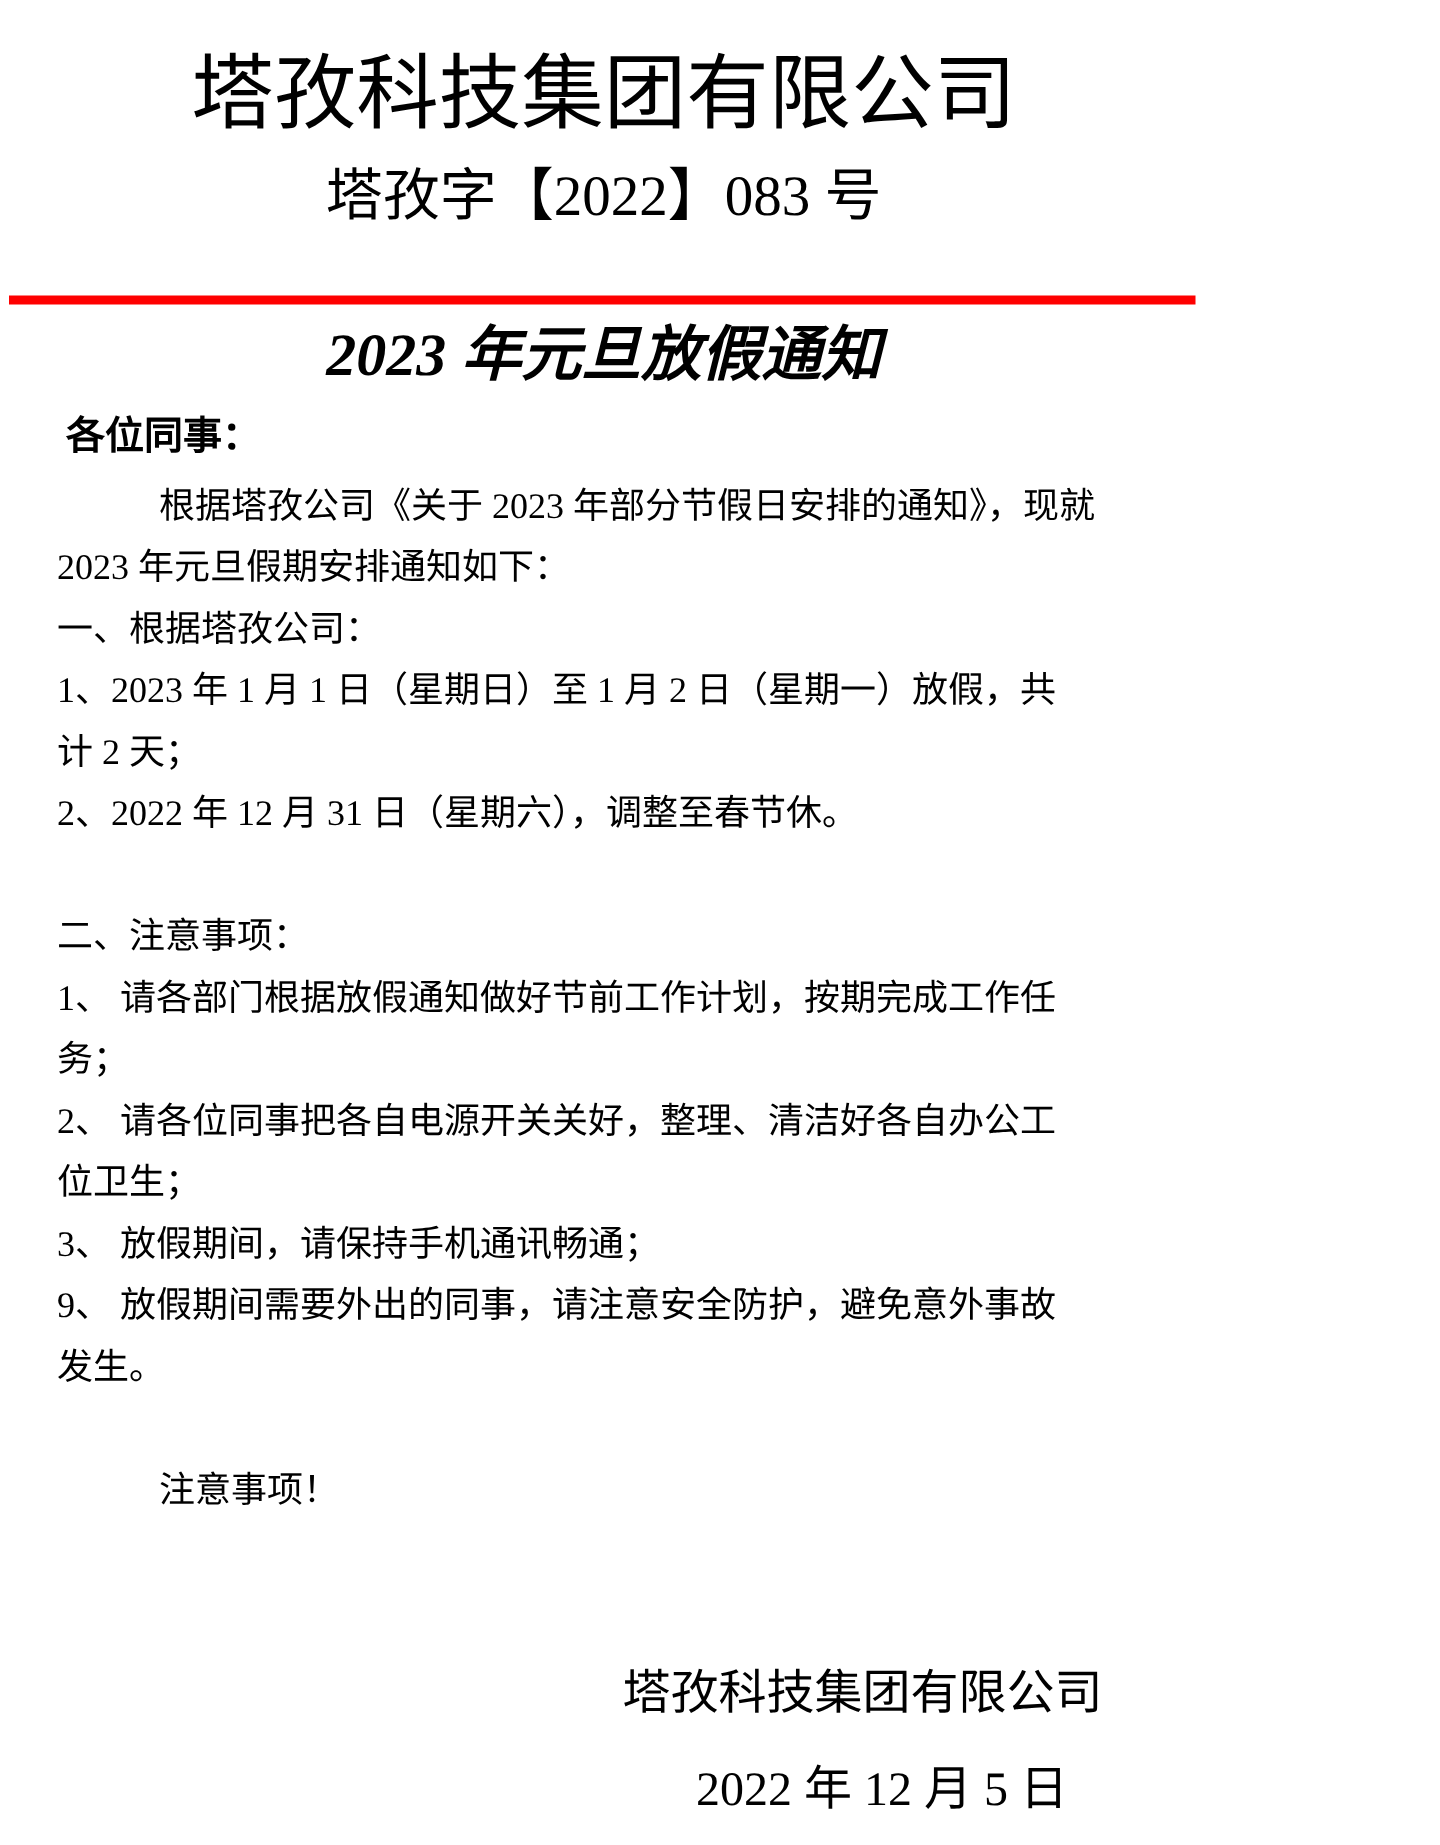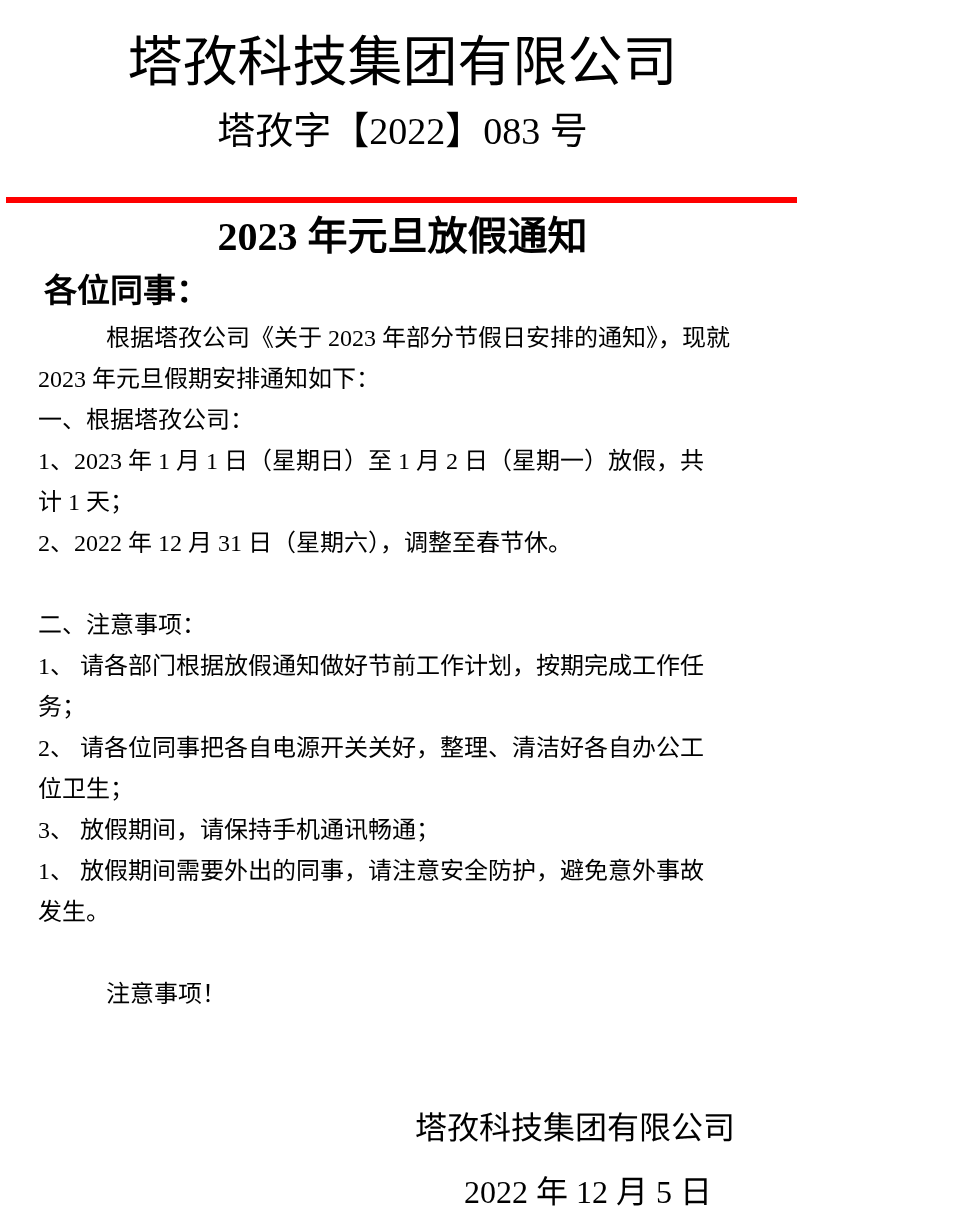--- a/index.html
+++ b/index.html
@@ -30,26 +30,27 @@
     margin:45px 8px 0 6px;
     background:#fe0000;
   }
   .notice-title {
     margin:11px 0 0 0;
     font-family:"Liberation Serif","DejaVu Serif",serif;
     font-weight:700;
     font-size:40px; line-height:46px;
     text-align:center;
     white-space:pre;
+    font-style:italic;
   }
   .salutation {
     margin:10px 0 0 44px;
     font-family:"Liberation Sans","DejaVu Sans",sans-serif;
     font-weight:700;
-    font-size:33px; line-height:41px;
+    font-size:26px; line-height:41px;
     white-space:pre;
   }
   .body-text {
     margin:7px 0 0 38px;
     font-family:"Liberation Serif","DejaVu Serif",serif;
     font-size:24px; line-height:41px;
   }
   .line { white-space:pre; }
   .line.indent { padding-left:68px; }
   .line.blank { min-height:41px; }
@@ -81,39 +82,39 @@
   <div class="body-text">
 
       <div class="line indent">根据塔孜公司《关于 2023 年部分节假日安排的通知》，现就</div>
 
       <div class="line">2023 年元旦假期安排通知如下：</div>
 
       <div class="line">一、根据塔孜公司：</div>
 
       <div class="line">1、2023 年 1 月 1 日（星期日）至 1 月 2 日（星期一）放假，共</div>
 
-      <div class="line">计 1 天；</div>
+      <div class="line">计 2 天；</div>
 
       <div class="line">2、2022 年 12 月 31 日（星期六），调整至春节休。</div>
 
       <div class="line blank"></div>
 
       <div class="line">二、注意事项：</div>
 
       <div class="line">1、 请各部门根据放假通知做好节前工作计划，按期完成工作任</div>
 
       <div class="line">务；</div>
 
       <div class="line">2、 请各位同事把各自电源开关关好，整理、清洁好各自办公工</div>
 
       <div class="line">位卫生；</div>
 
       <div class="line">3、 放假期间，请保持手机通讯畅通；</div>
 
-      <div class="line">1、 放假期间需要外出的同事，请注意安全防护，避免意外事故</div>
+      <div class="line">9、 放假期间需要外出的同事，请注意安全防护，避免意外事故</div>
 
       <div class="line">发生。</div>
 
       <div class="line blank"></div>
 
       <div class="line indent">注意事项！</div>
     </div>
 
   <div class="signature">
     <div class="company">塔孜科技集团有限公司</div>

